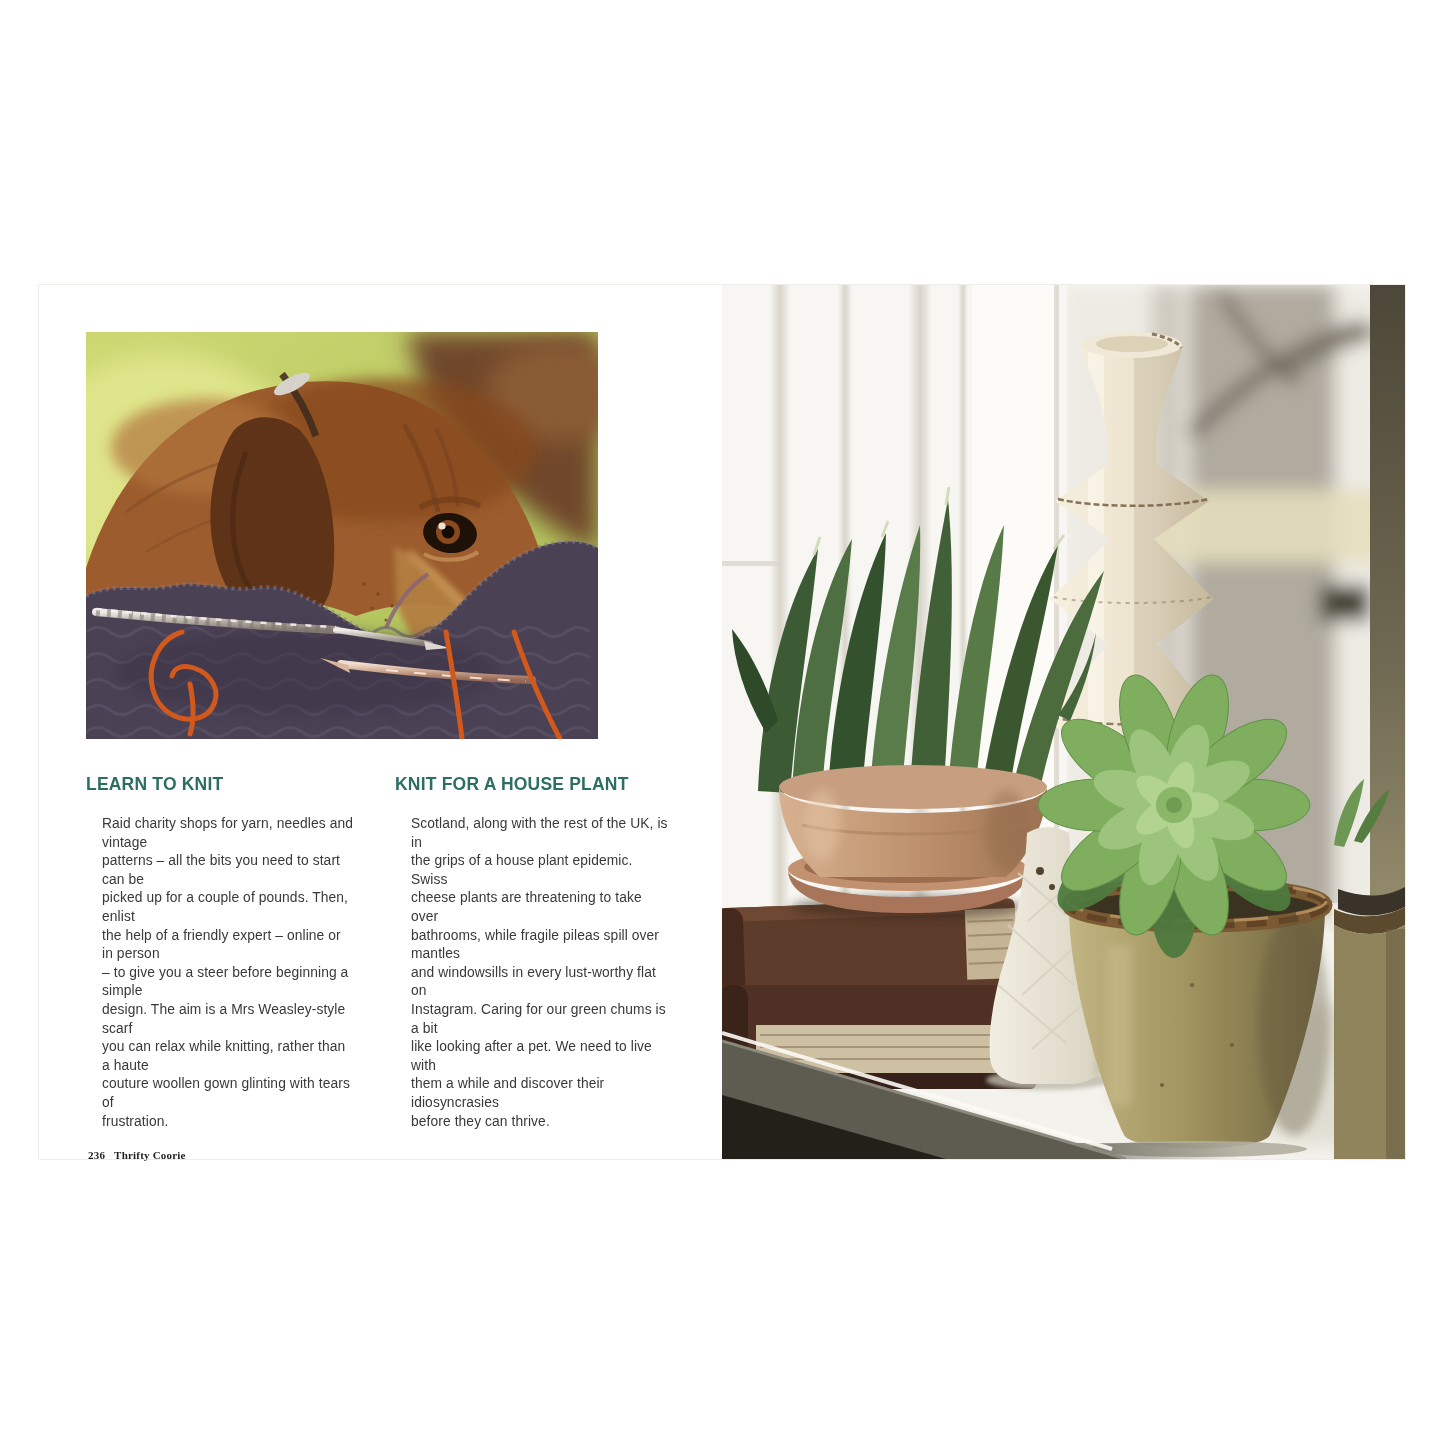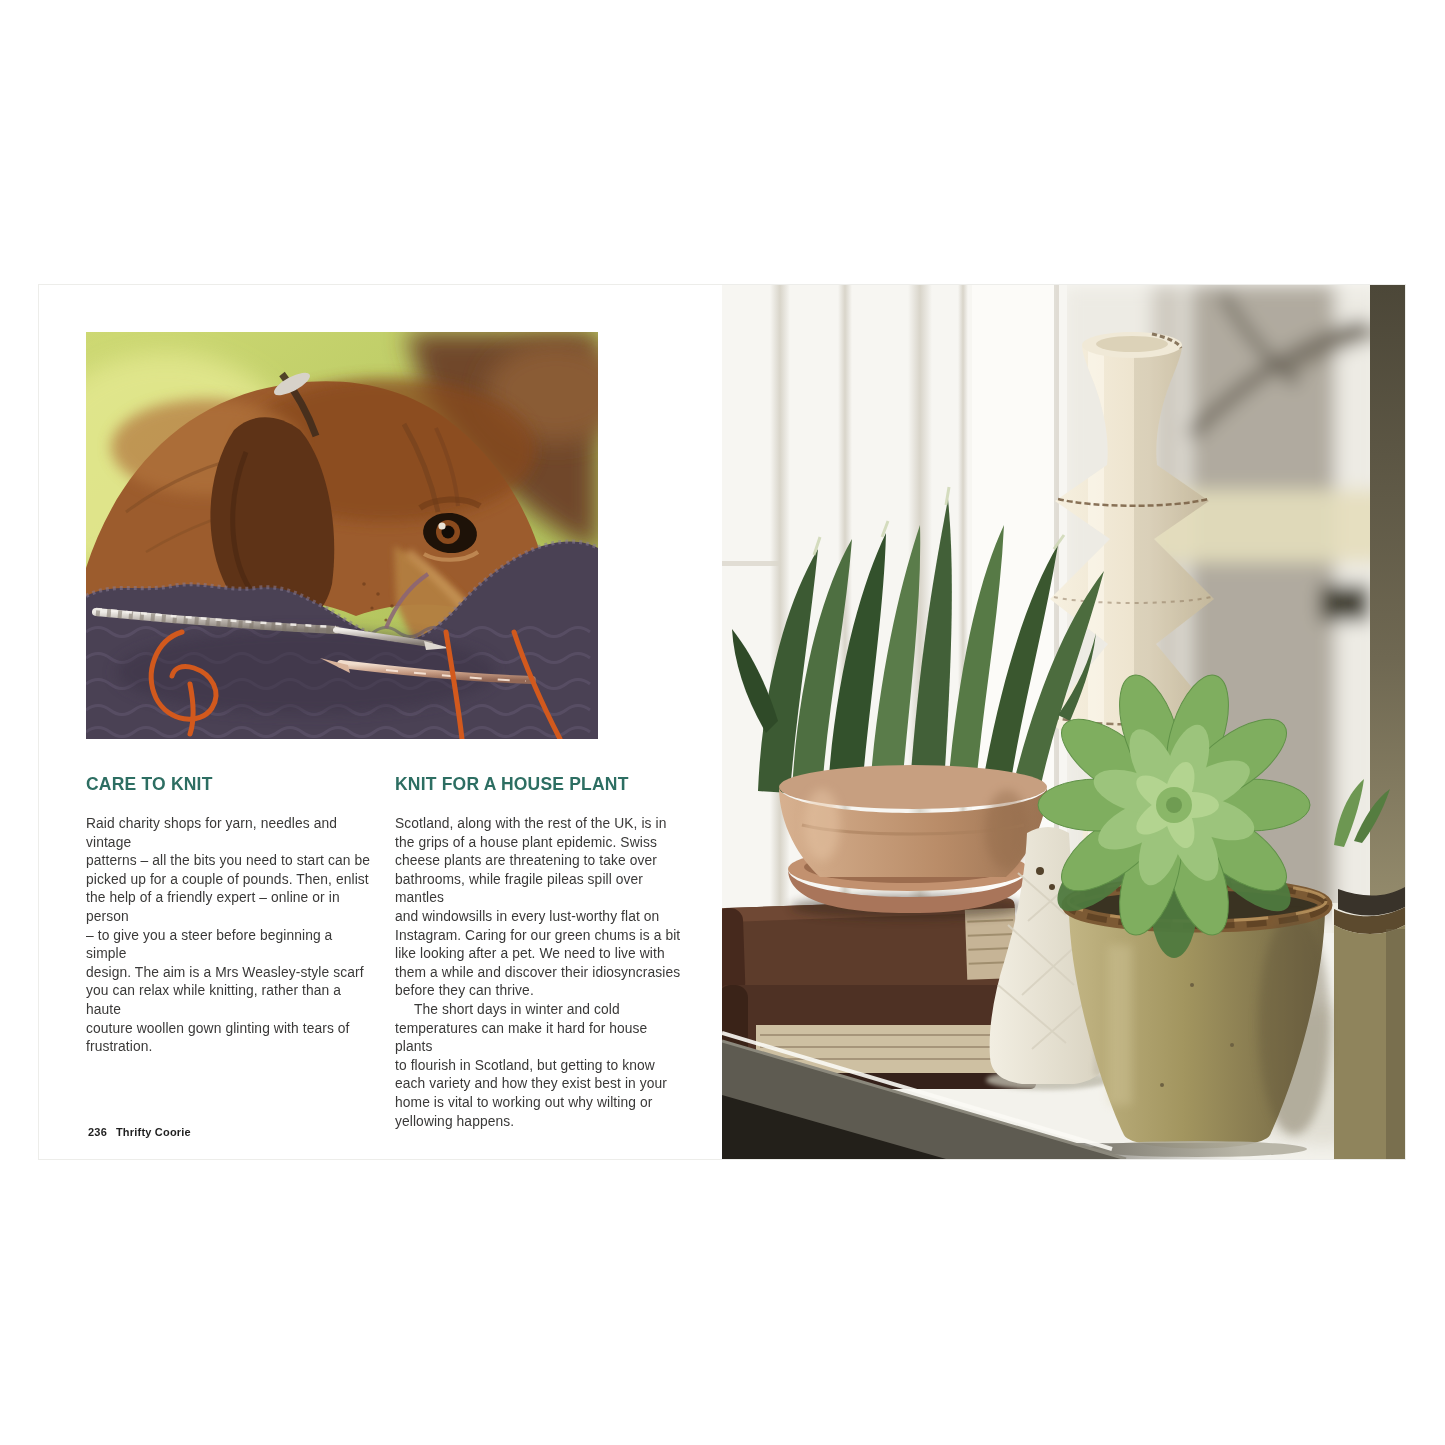--- a/index.html
+++ b/index.html
@@ -18,27 +18,27 @@
   .photo-dog{position:absolute;left:47px;top:47px;width:512px;height:407px;margin:0;}
   .photo-dog svg{display:block;}
   .col{position:absolute;top:489px;}
   .col1{left:47px;width:284px;}
   .col2{left:356px;width:292px;}
   h2.heading{
     margin:0 0 21px 0;font-size:17.5px;line-height:20px;font-weight:bold;
     color:#2d6e62;letter-spacing:.2px;
   }
   p.bodytext{
-    margin:0;font-size:13.8px;line-height:18.6px;color:#3a3938;
+    margin:16px;font-size:13.8px;line-height:18.6px;color:#3a3938;
     white-space:pre-line;letter-spacing:.1px;
   }
   p.indent{text-indent:19px;}
   .footer{
-    position:absolute;left:49px;top:841px;font-size:11px;font-weight:bold;
-    color:#1f1f1f;letter-spacing:.2px;
+    position:absolute;left:49px;top:864px;font-size:11px;font-weight:bold;
+    color:#1f1f1f;letter-spacing:.2px;font-family:Liberation Serif, serif;
   }
   .footer .num{margin-right:9px;}
 </style>
 </head>
 <body>
 
 <div class="spread">
 
   <div class="left-page">
 
@@ -122,21 +122,21 @@
           <path d="M96,300 C70,308 58,340 70,366 C82,390 114,394 126,376 C136,360 126,342 108,336 C96,332 88,336 86,344"></path>
           <path d="M360,300 C366,336 372,372 376,407"></path>
           <path d="M104,352 C108,372 108,390 104,402"></path>
           <path d="M428,300 C440,336 456,372 474,407"></path>
         </g>
         <path d="M300,296 C310,272 324,254 342,242" stroke="#8a6478" stroke-width="4" fill="none" opacity=".85"></path>
       </svg>
     </figure>
 
     <section class="col col1">
-      <h2 class="heading">CARE TO KNIT</h2>
+      <h2 class="heading">LEARN TO KNIT</h2>
       <p class="bodytext">Raid charity shops for yarn, needles and vintage
 patterns – all the bits you need to start can be
 picked up for a couple of pounds. Then, enlist
 the help of a friendly expert – online or in person
 – to give you a steer before beginning a simple
 design. The aim is a Mrs Weasley-style scarf
 you can relax while knitting, rather than a haute
 couture woollen gown glinting with tears of
 frustration.</p>
     </section>
@@ -145,26 +145,20 @@
       <h2 class="heading">KNIT FOR A HOUSE PLANT</h2>
       <p class="bodytext">Scotland, along with the rest of the UK, is in
 the grips of a house plant epidemic. Swiss
 cheese plants are threatening to take over
 bathrooms, while fragile pileas spill over mantles
 and windowsills in every lust-worthy flat on
 Instagram. Caring for our green chums is a bit
 like looking after a pet. We need to live with
 them a while and discover their idiosyncrasies
 before they can thrive.</p>
-      <p class="bodytext indent">The short days in winter and cold
-temperatures can make it hard for house plants
-to flourish in Scotland, but getting to know
-each variety and how they exist best in your
-home is vital to working out why wilting or
-yellowing happens.</p>
     </section>
 
     <div class="footer">
       <span class="num">236</span><span>Thrifty Coorie</span>
     </div>
   </div>
 
   <div class="right-page">
     <svg width="683" height="874" viewBox="0 0 683 874" preserveAspectRatio="none">
       <defs>

